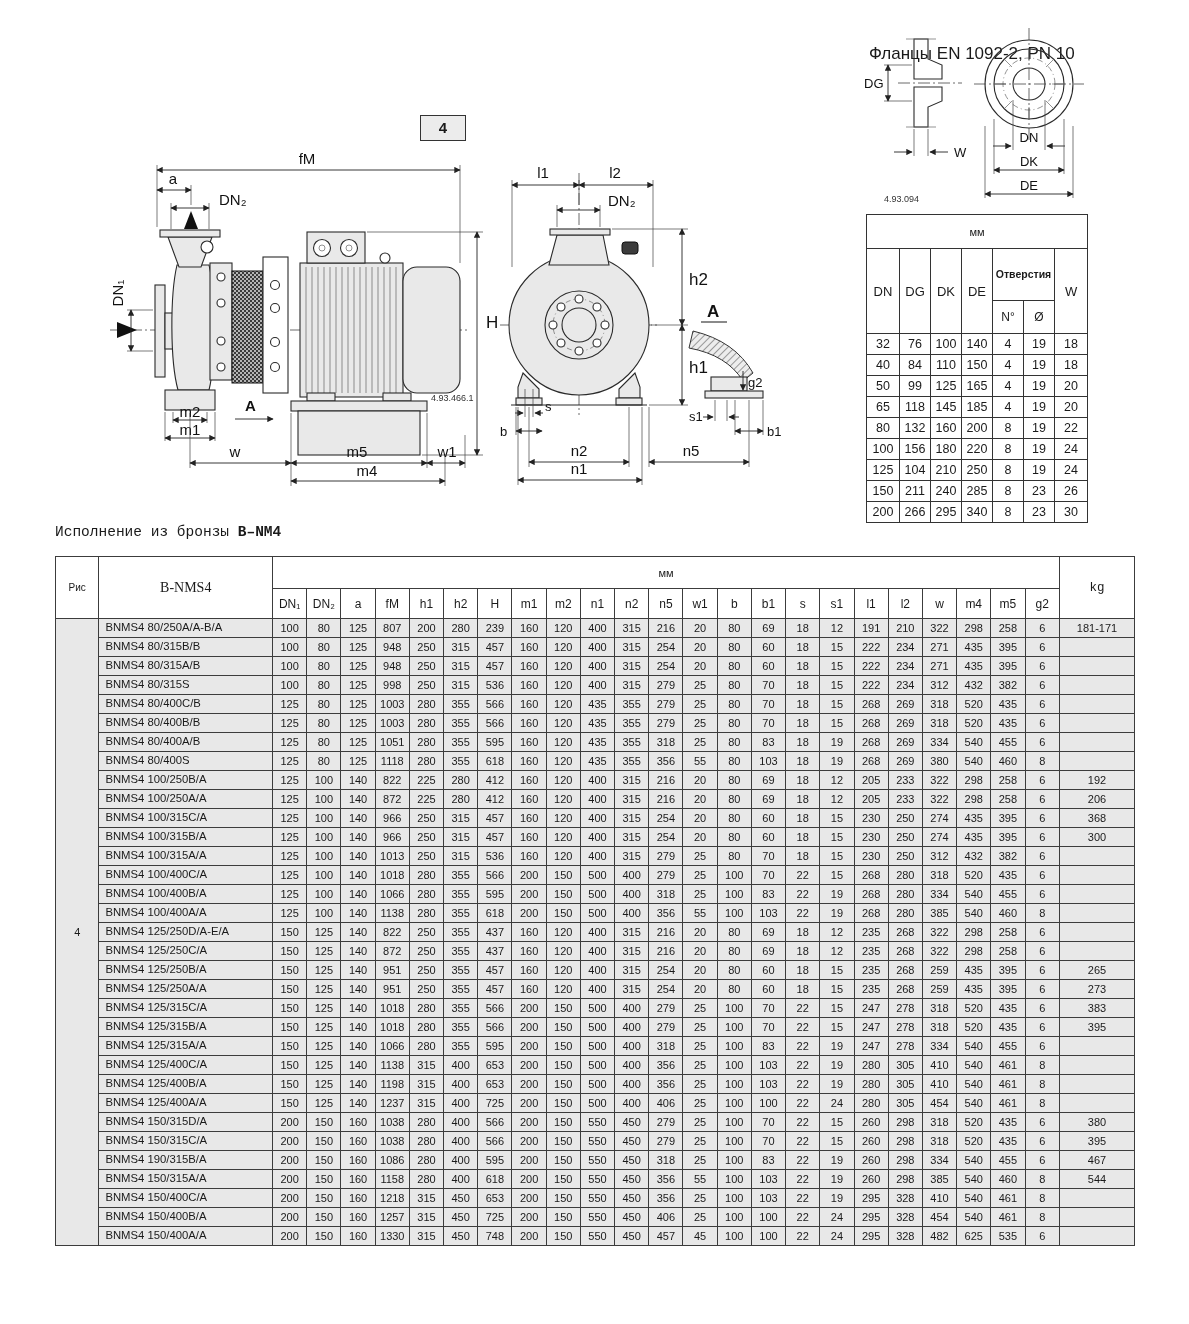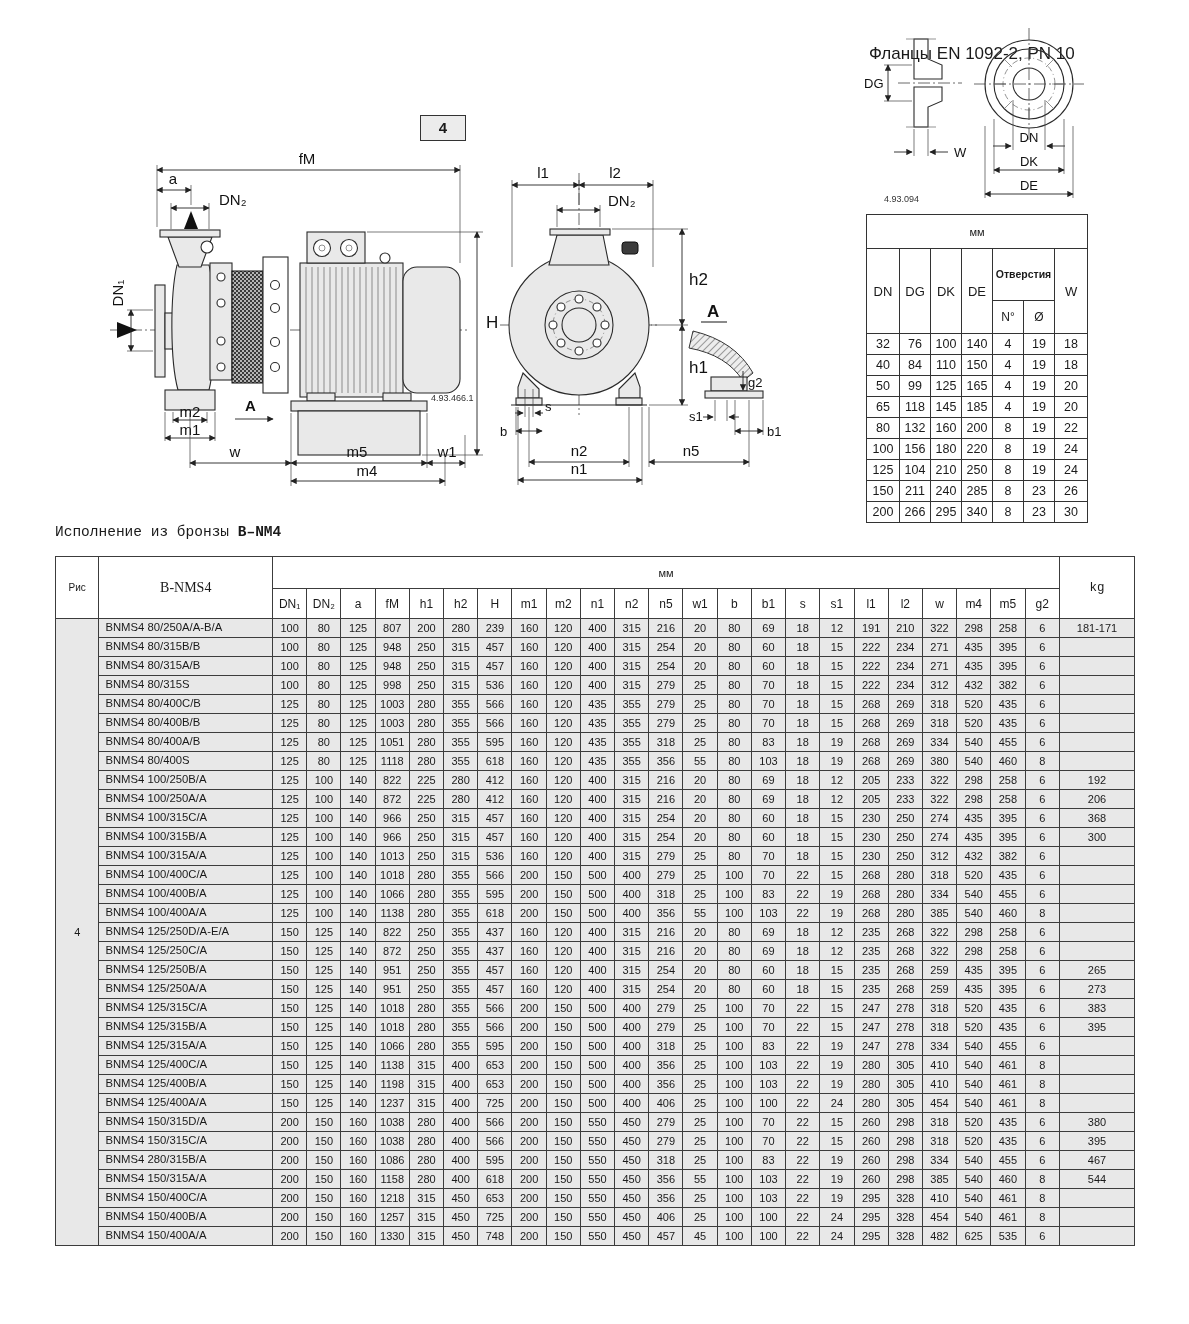--- a/index.html
+++ b/index.html
@@ -1236,21 +1236,21 @@
           <td>15</td>
           <td>260</td>
           <td>298</td>
           <td>318</td>
           <td>520</td>
           <td>435</td>
           <td>6</td>
           <td>395</td>
         </tr>
         <tr>
-          <td class="model-cell">BNMS4 280/315B/A</td>
+          <td class="model-cell">BNMS4 190/315B/A</td>
           <td>200</td>
           <td>150</td>
           <td>160</td>
           <td>1086</td>
           <td>280</td>
           <td>400</td>
           <td>595</td>
           <td>200</td>
           <td>150</td>
           <td>550</td>

